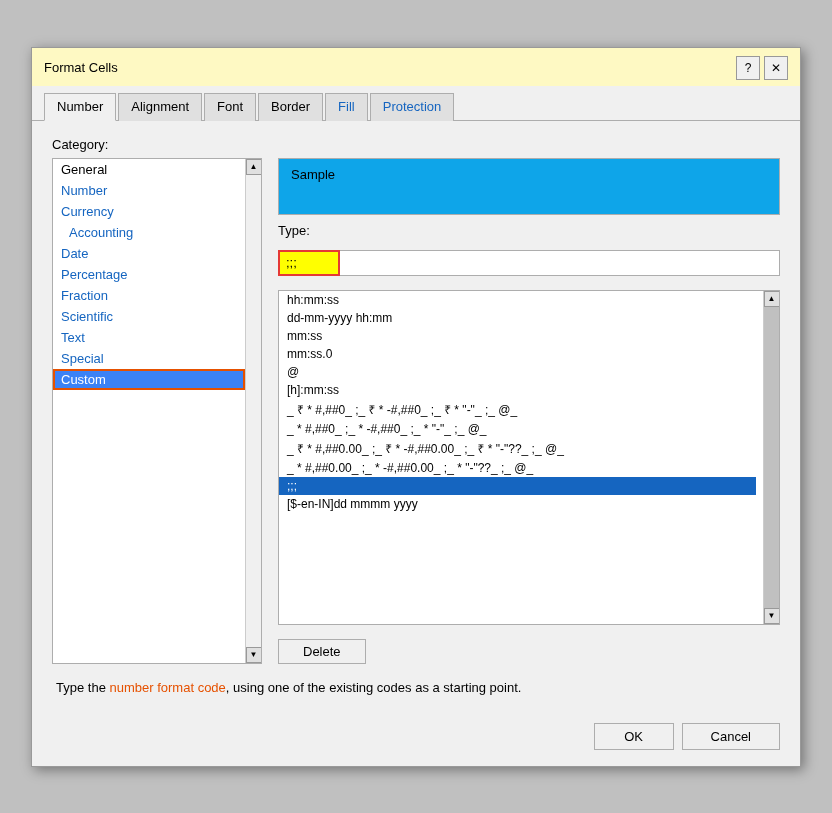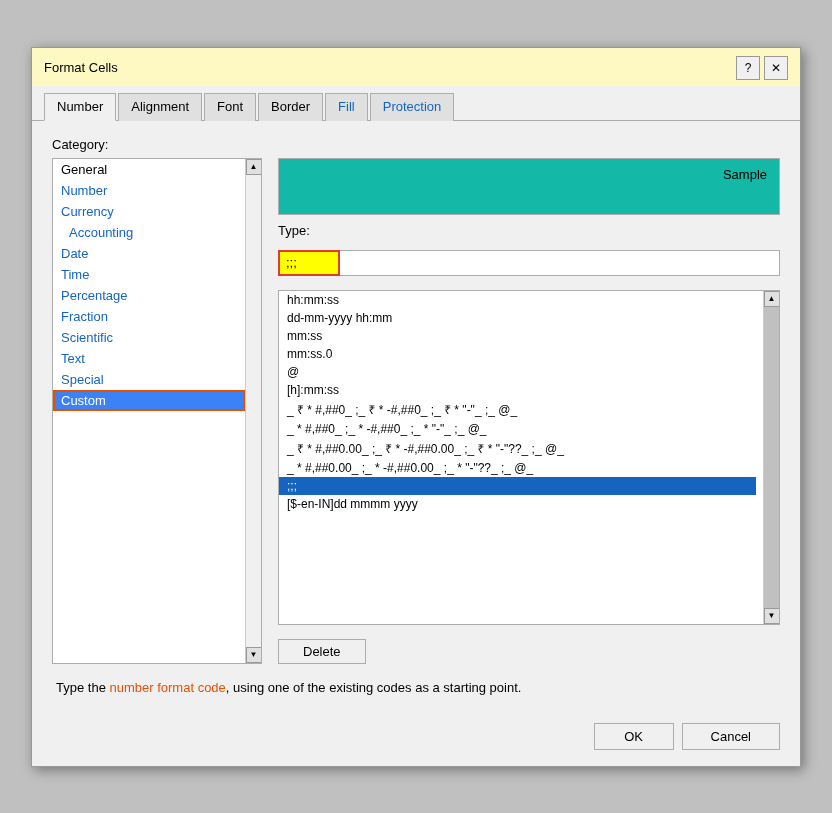--- a/index.html
+++ b/index.html
@@ -169,23 +169,22 @@
     }
     .right-panel {
       flex: 1;
       display: flex;
       flex-direction: column;
       gap: 8px;
     }
     .sample-section {
       border: 1px solid #adadad;
       padding: 8px 12px;
-      background: #14b8a6;
+      background: #0ea5e9;
       min-height: 52px;
-      text-align: right;
     }
     .sample-label {
       font-size: 13px;
       color: #000;
       margin-bottom: 4px;
     }
     .type-label {
       font-size: 13px;
       color: #000;
       margin-bottom: 4px;
@@ -319,21 +318,20 @@
     <div class="main-content">
 
       <div class="left-panel">
         <div class="category-list-container">
           <ul class="category-list" style="padding-right:16px;">
             <li class="plain">General</li>
             <li style="color:#1565c0;">Number</li>
             <li style="color:#1565c0;">Currency</li>
             <li style="color:#1565c0;padding-left:16px;">Accounting</li>
             <li style="color:#1565c0;">Date</li>
-            <li style="color:#1565c0;">Time</li>
             <li style="color:#1565c0;">Percentage</li>
             <li style="color:#1565c0;">Fraction</li>
             <li style="color:#1565c0;">Scientific</li>
             <li style="color:#1565c0;">Text</li>
             <li style="color:#1565c0;">Special</li>
             <li class="selected">Custom</li>
           </ul>
           <div class="scrollbar-v">
             <div class="scroll-arrow">▲</div>
             <div class="scroll-track"></div>

